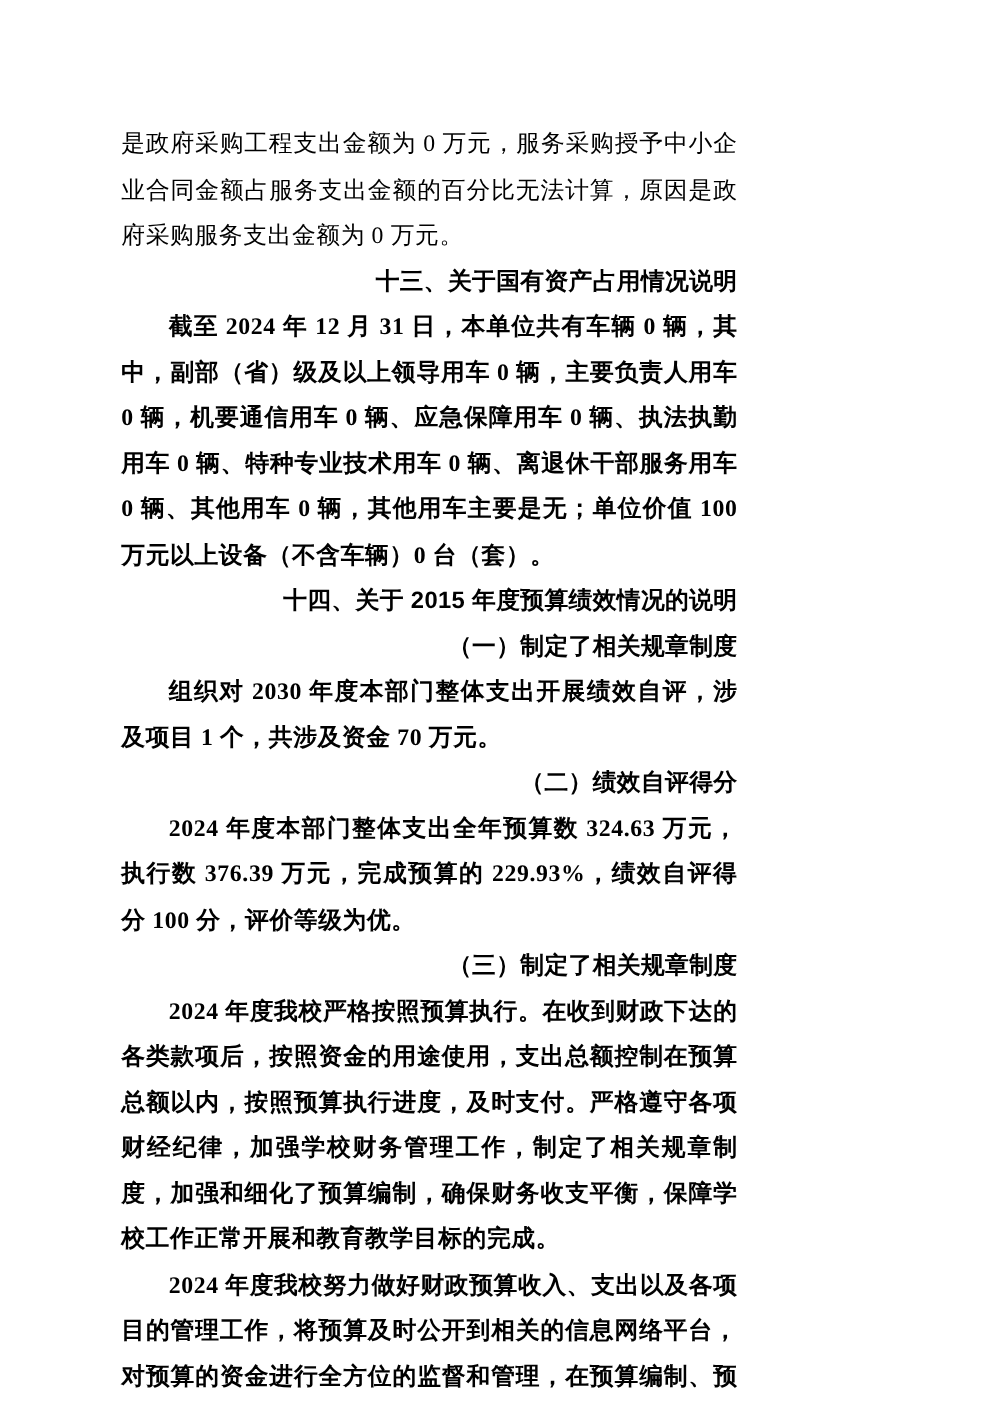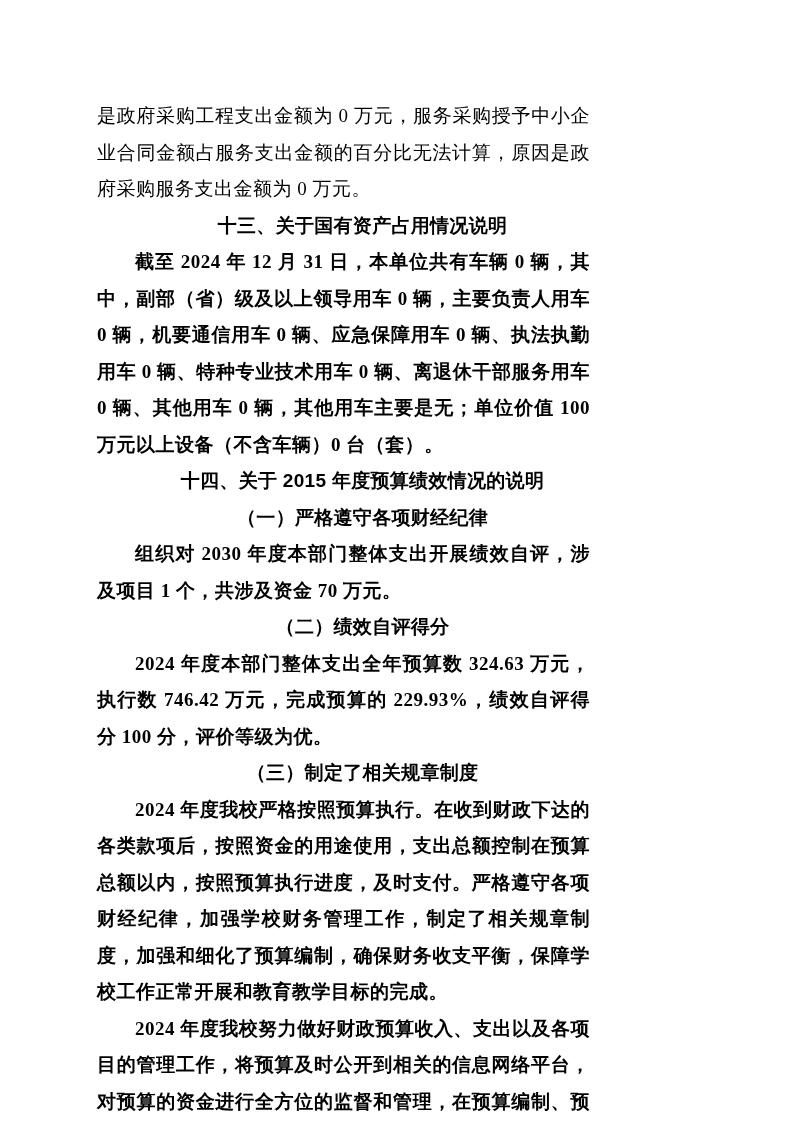--- a/index.html
+++ b/index.html
@@ -31,35 +31,35 @@
     text-indent: 0;
   }
   .para.body {
     text-indent: 2em;
     font-weight: bold;
   }
   .para.heading,
   .para.subheading {
     font-weight: bold;
     text-indent: 2em;
-    text-align: center;
+    text-align: right;
     font-family: "Liberation Sans", "DejaVu Sans", sans-serif;
     letter-spacing: 0.3px;
   }
 </style>
 </head>
 <body>
 
 <div class="page">
   <div>
       <p class="para continuation">是政府采购工程支出金额为 0 万元，服务采购授予中小企业合同金额占服务支出金额的百分比无法计算，原因是政府采购服务支出金额为 0 万元。</p>
       <p class="para heading">十三、关于国有资产占用情况说明</p>
       <p class="para body">截至 2024 年 12 月 31 日，本单位共有车辆 0 辆，其中，副部（省）级及以上领导用车 0 辆，主要负责人用车 0 辆，机要通信用车 0 辆、应急保障用车 0 辆、执法执勤用车 0 辆、特种专业技术用车 0 辆、离退休干部服务用车 0 辆、其他用车 0 辆，其他用车主要是无；单位价值 100 万元以上设备（不含车辆）0 台（套）。</p>
       <p class="para heading">十四、关于 2015 年度预算绩效情况的说明</p>
-      <p class="para subheading">（一）严格遵守各项财经纪律</p>
+      <p class="para subheading">（一）制定了相关规章制度</p>
       <p class="para body">组织对 2030 年度本部门整体支出开展绩效自评，涉及项目 1 个，共涉及资金 70 万元。</p>
       <p class="para subheading">（二）绩效自评得分</p>
-      <p class="para body">2024 年度本部门整体支出全年预算数 324.63 万元，执行数 746.42 万元，完成预算的 229.93%，绩效自评得分 100 分，评价等级为优。</p>
+      <p class="para body">2024 年度本部门整体支出全年预算数 324.63 万元，执行数 376.39 万元，完成预算的 229.93%，绩效自评得分 100 分，评价等级为优。</p>
       <p class="para subheading">（三）制定了相关规章制度</p>
       <p class="para body">2024 年度我校严格按照预算执行。在收到财政下达的各类款项后，按照资金的用途使用，支出总额控制在预算总额以内，按照预算执行进度，及时支付。严格遵守各项财经纪律，加强学校财务管理工作，制定了相关规章制度，加强和细化了预算编制，确保财务收支平衡，保障学校工作正常开展和教育教学目标的完成。</p>
       <p class="para body">2024 年度我校努力做好财政预算收入、支出以及各项目的管理工作，将预算及时公开到相关的信息网络平台，对预算的资金进行全方位的监督和管理，在预算编制、预算执行和支出绩效方面，都按照规定严格执行，使每一笔资金都能起到最大的使用效益。结合我校实际将支出进行合理化分配，以达到合理高效地运用资金、提升资金的产出效果、节约成本</p>
     </div>
 </div>
 
 </body></html>

